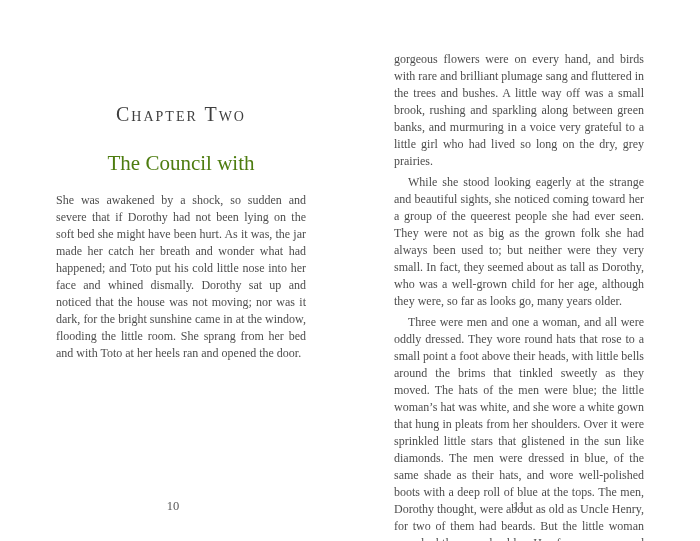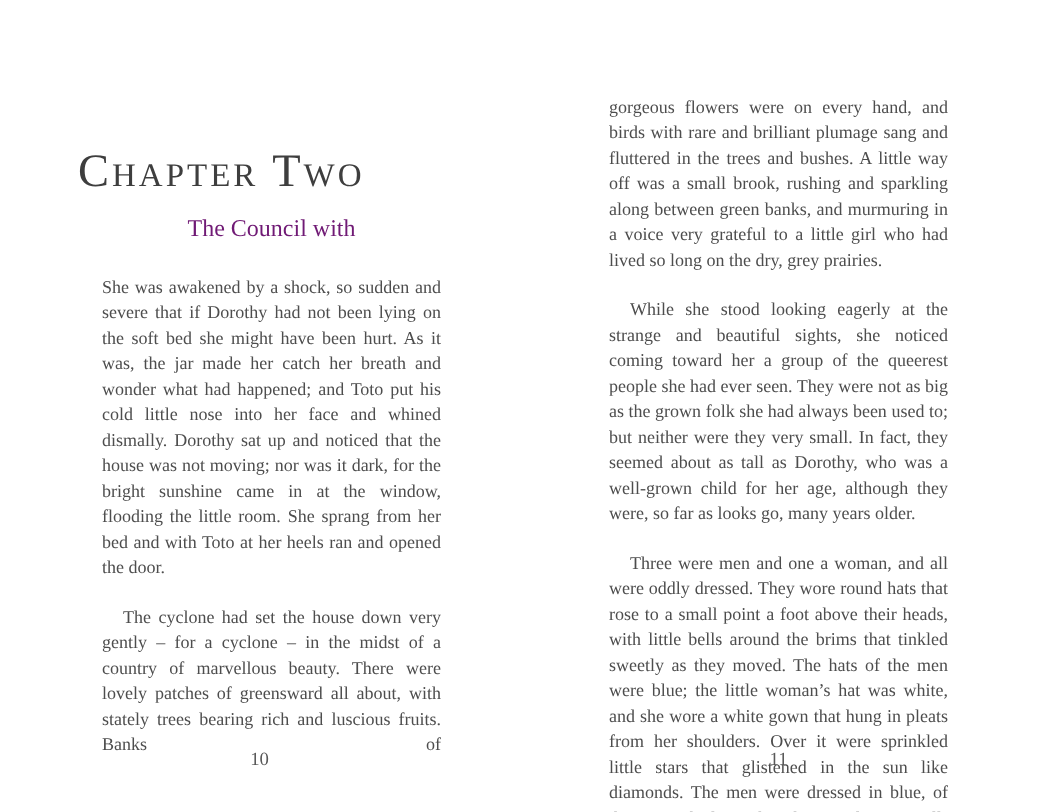--- a/index.html
+++ b/index.html
@@ -23,48 +23,48 @@
     width: 350px;
     height: 541px;
     box-sizing: border-box;
     position: relative;
   }
   .page-left  { padding: 0 40px 0 52px; }
   .page-right { padding: 0 52px 0 40px; }
 
   .chapter-label {
     padding-top: 100px;
-    font-size: 31px;
+    font-size: 20px;
     line-height: 28px;
     font-variant: small-caps;
     letter-spacing: 2px;
-    text-align: left;
+    text-align: center;
     color: #3e3e3e;
   }
   .chapter-title {
-    margin-top: 11px;
-    font-size: 16px;
+    margin-top: 21px;
+    font-size: 21px;
     line-height: 28px;
     text-align: center;
-    color: #701a75;
+    color: #4d7c0f;
   }
 
   .body-text {
     margin-top: 15px;
     font-size: 12px;
     line-height: 17px;
     text-align: justify;
     color: #4d4d4d;
   }
   .page-right .body-text {
     margin-top: 0;
     padding-top: 47px;
   }
   .body-text p {
-    margin: 16px;
+    margin: 4px;
   }
   .body-text p.indent {
     text-indent: 14px;
   }
   .body-text p.continues {
     text-align-last: justify;
   }
 
   .page-number {
     position: absolute;
@@ -85,21 +85,20 @@
 
 <div class="spread">
 
   <div class="page page-left">
     <div class="chapter-label">Chapter Two</div>
     <div class="chapter-title">
       <div>The Council with</div>
     </div>
     <div class="body-text">
       <p>She was awakened by a shock, so sudden and severe that if Dorothy had not been lying on the soft bed she might have been hurt. As it was, the jar made her catch her breath and wonder what had happened; and Toto put his cold little nose into her face and whined dismally. Dorothy sat up and noticed that the house was not moving; nor was it dark, for the bright sunshine came in at the window, flooding the little room. She sprang from her bed and with Toto at her heels ran and opened the door.</p>
-      <p class="indent continues">The cyclone had set the house down very gently – for a cyclone – in the midst of a country of marvellous beauty. There were lovely patches of greensward all about, with stately trees bearing rich and luscious fruits. Banks of</p>
     </div>
     <div class="page-number">10</div>
   </div>
 
   <div class="page page-right">
     <div class="body-text">
       <p>gorgeous flowers were on every hand, and birds with rare and brilliant plumage sang and fluttered in the trees and bushes. A little way off was a small brook, rushing and sparkling along between green banks, and murmuring in a voice very grateful to a little girl who had lived so long on the dry, grey prairies.</p>
       <p class="indent">While she stood looking eagerly at the strange and beautiful sights, she noticed coming toward her a group of the queerest people she had ever seen. They were not as big as the grown folk she had always been used to; but neither were they very small. In fact, they seemed about as tall as Dorothy, who was a well-grown child for her age, although they were, so far as looks go, many years older.</p>
       <p class="indent">Three were men and one a woman, and all were oddly dressed. They wore round hats that rose to a small point a foot above their heads, with little bells around the brims that tinkled sweetly as they moved. The hats of the men were blue; the little woman’s hat was white, and she wore a white gown that hung in pleats from her shoulders. Over it were sprinkled little stars that glistened in the sun like diamonds. The men were dressed in blue, of the same shade as their hats, and wore well-polished boots with a deep roll of blue at the tops. The men, Dorothy thought, were about as old as Uncle Henry, for two of them had beards. But the little woman was doubtless much older. Her face was covered with wrinkles, her hair was nearly white, and she walked rather stiffly.</p>
       <p class="indent continues">When these people drew near the house where Dorothy</p>

